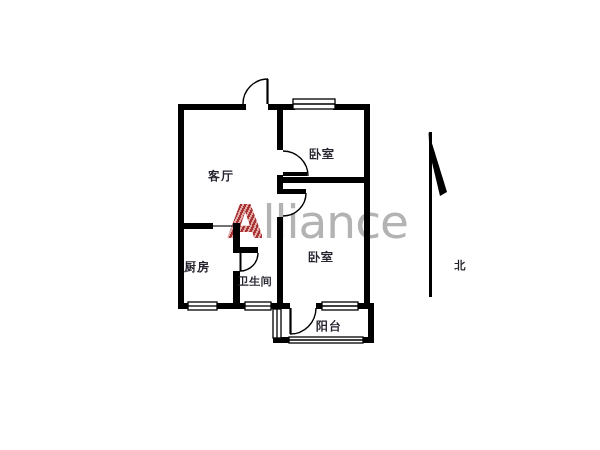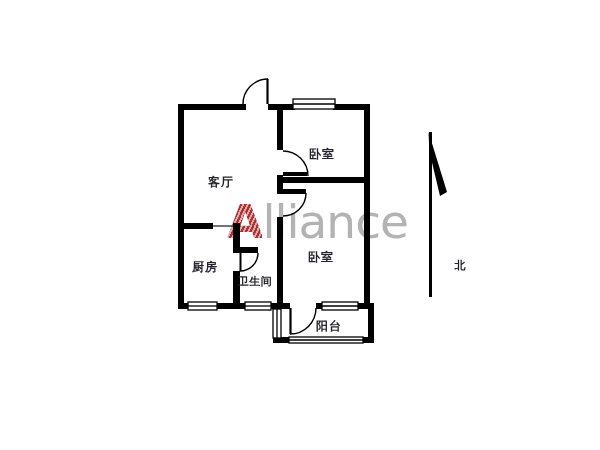--- a/index.html
+++ b/index.html
@@ -160,22 +160,22 @@
         <line x1="289" y1="340" x2="363" y2="340"></line>
       </g>
     </g>
 
     <g>
       <line x1="430.5" y1="132" x2="430.5" y2="297" stroke="#000" stroke-width="3"></line>
       <polygon points="428.5,132 447,192 440,196 429.5,152" fill="#000"></polygon>
     </g>
   </svg>
 
-  <span class="room-label" style="left:221px;top:176px;margin-top:6px;">客厅</span>
+  <span class="room-label" style="left:221px;top:176px;">客厅</span>
   <span class="room-label" style="left:322px;top:154px;">卧室</span>
   <span class="room-label" style="left:321px;top:257px;">卧室</span>
-  <span class="room-label" style="left:205px;top:267px;text-align:center;">厨房</span>
+  <span class="room-label" style="left:197px;top:267px;text-align:center;">厨房</span>
   <span class="room-label" style="left:255px;top:281px;font-size:11px;letter-spacing:0.5px;">卫生间</span>
   <span class="room-label" style="left:329px;top:326px;">阳台</span>
 
   <span class="compass-label" style="left:460px;top:265px;">北</span>
 
 </div>
 
 </body></html>

